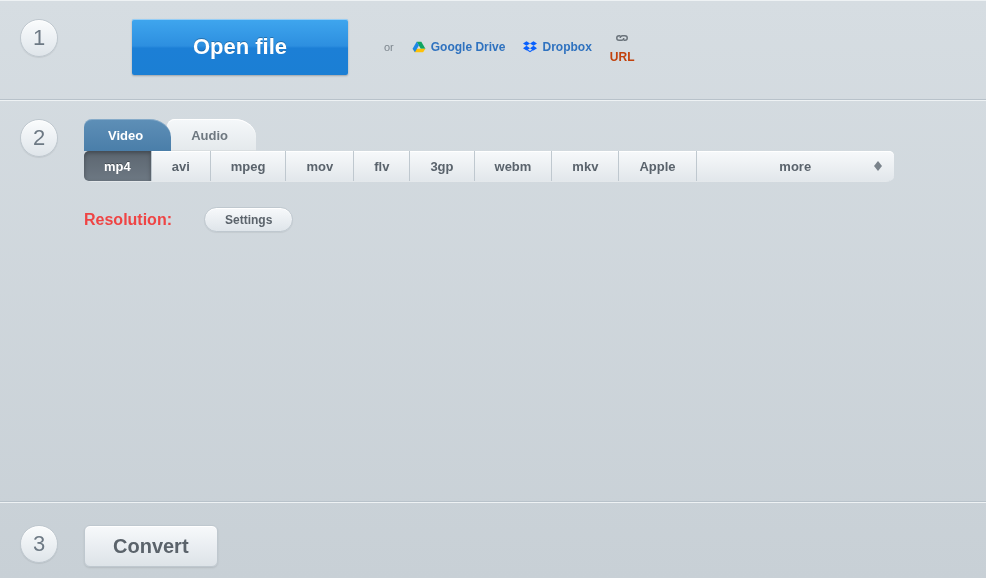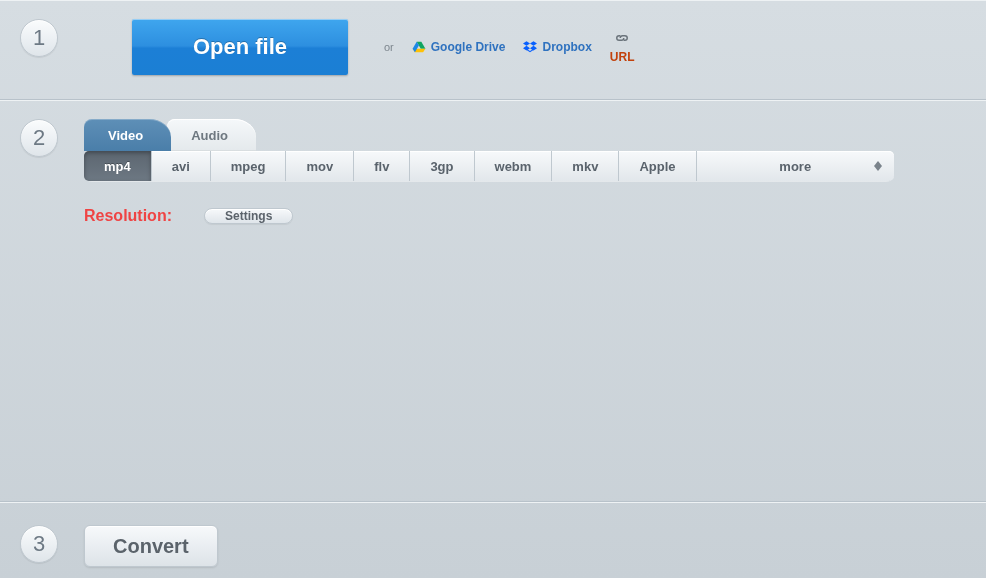--- a/index.html
+++ b/index.html
@@ -119,21 +119,21 @@
     border-radius:15px;
     background: linear-gradient(180deg,#f7f9fb,#dfe5ea);
     border:1px solid #bfc8cf;
     box-shadow: inset 0 1px 0 #fff, 0 1px 1px rgba(0,0,0,.06);
     display:flex;align-items:center;justify-content:flex-end;
     padding:0 14px; gap:6px;
     font-size:12px; font-weight:600; color:#5b636b;
     cursor:pointer;
   }
   .settings-btn {
-    height:16px; padding: 0 20px;
+    height:25px; padding: 0 20px;
     border-radius:15px;
     background: linear-gradient(180deg,#f7f9fb,#dfe5ea);
     border:1px solid #bfc8cf;
     box-shadow: inset 0 1px 0 #fff, 0 1px 1px rgba(0,0,0,.06);
     font-size:12px; font-weight:700; color:#5b636b;
     cursor:pointer;
     margin-left: 18px;
   }
   .convert-btn {
     height:42px; padding: 0 28px;

